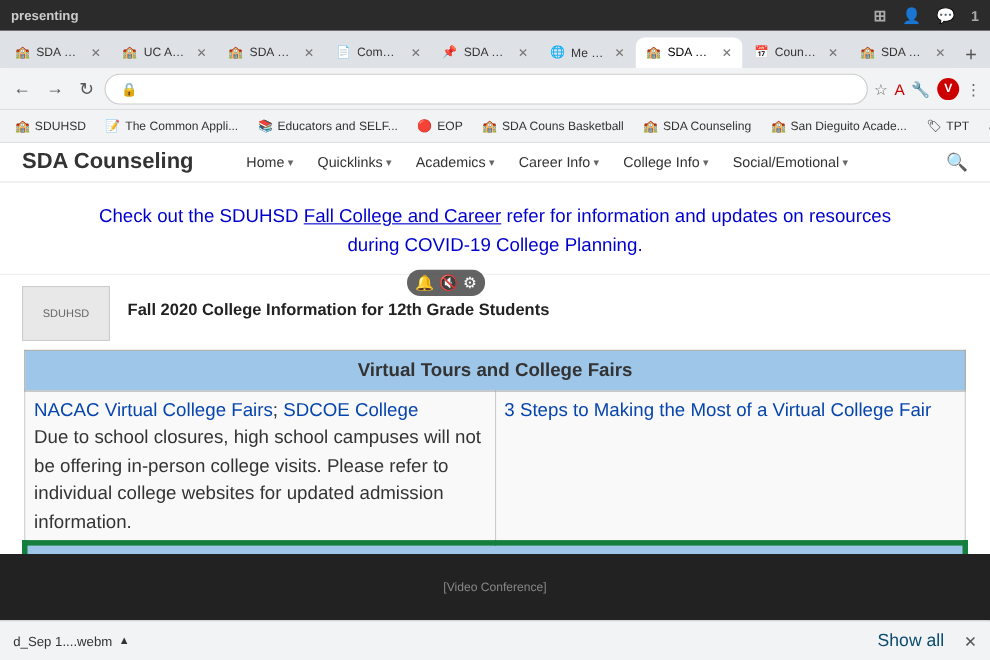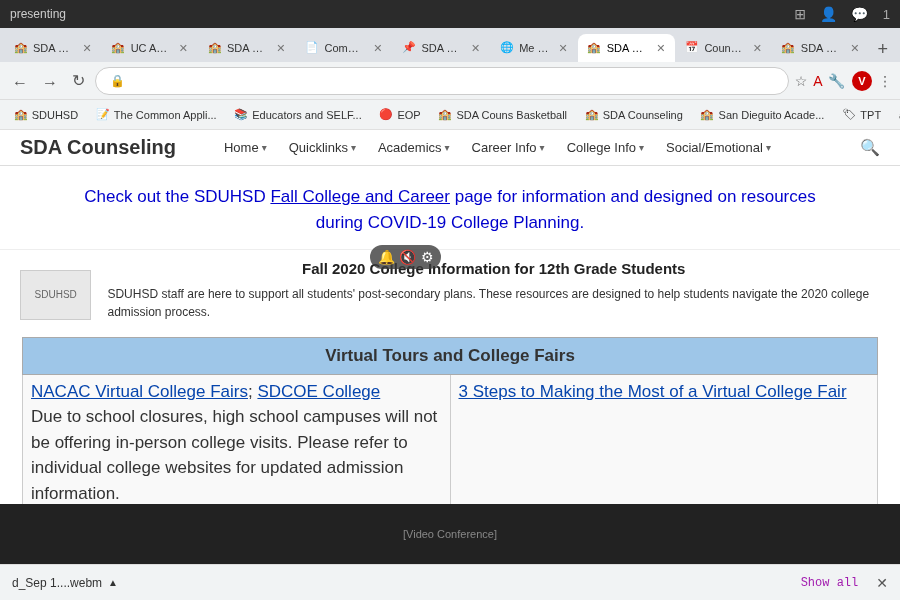--- a/index.html
+++ b/index.html
@@ -8,20 +8,21 @@
     
     .title-bar {
       background: #2b2b2b;
       color: #ccc;
       height: 28px;
       display: flex;
       align-items: center;
       padding: 0 10px;
       font-size: 12px;
       justify-content: space-between;
+      font-weight: bold;
     }
     .title-bar-left { display: flex; align-items: center; gap: 8px; }
     .title-bar-icons { display: flex; gap: 14px; align-items: center; }
     .title-bar-icon { color: #aaa; font-size: 14px; cursor: pointer; }
 
     
     .tab-bar {
       background: #dee1e6;
       height: 34px;
       display: flex;
@@ -184,21 +185,21 @@
       font-size: 17px;
     }
     .info-table td {
       border: 1px solid #ccc;
       padding: 4px 8px;
       vertical-align: top;
       color: #333;
       line-height: 1.5;
     }
     .info-table tr:nth-child(even) td { background: #f9f9f9; }
-    .link-blue { color: #0645ad; text-decoration: underline; cursor: pointer; }
+    .link-blue { color: #0645ad; cursor: pointer; }
 
     
     .download-bar {
       background: #f1f3f4;
       border-top: 1px solid #ddd;
       height: 36px;
       display: flex;
       align-items: center;
       padding: 0 12px;
       gap: 10px;
@@ -208,21 +209,21 @@
       right: 0;
     }
     .download-item {
       display: flex;
       align-items: center;
       gap: 6px;
       font-size: 12px;
       color: #333;
     }
     .download-chevron { font-size: 10px; cursor: pointer; }
-    .show-all { margin-left: auto; font-size: 12px; color: #a21caf; cursor: pointer; font-family: Liberation Mono, monospace; }
+    .show-all { margin-left: auto; font-size: 16px; color: #0c4a6e; cursor: pointer; }
 
     
     .video-bar {
       background: #222;
       height: 60px;
       display: flex;
       align-items: center;
       justify-content: center;
       position: absolute;
       bottom: 36px;
@@ -390,34 +391,33 @@
     <div class="nav-item">
       <span>Social/Emotional</span>
       <span class="nav-chevron">▾</span>
     </div>
     <span class="nav-search">🔍</span>
   </nav>
 </div>
 
 <div class="hero-banner">
   <div class="hero-text">
-    <span>Check out the SDUHSD </span><a class="link-blue">Fall College and Career</a><span> page for information and designed on resources</span>
+    <span>Check out the SDUHSD </span><a class="link-blue">Fall College and Career</a><span> refer for information and updates on resources</span>
     <br>
     <span>during COVID-19 College Planning.</span>
   </div>
 </div>
 
 <div class="main-content">
   <div style="display:flex; align-items:center; gap:16px; margin-bottom:8px;">
     <div style="width:80px; height:50px; background:#e8e8e8; display:flex; align-items:center; justify-content:center; border:1px solid #ccc;">
       <span style="font-size:10px; color:#666;">SDUHSD</span>
     </div>
     <div>
       <div class="section-title">Fall 2020 College Information for 12th Grade Students</div>
-      <div class="intro-text">SDUHSD staff are here to support all students' post-secondary plans. These resources are designed to help students navigate the 2020 college admission process.</div>
     </div>
   </div>
 
   <table class="info-table">
     <tbody>
         <tr>
       <td colspan="2" class="section-header" style="background:#9ec6e8; font-weight:bold; text-align:center; padding:5px 8px; border:1px solid #aaa;">Virtual Tours and College Fairs</td>
     </tr>
     <tr>
       <td style="width:50%;">

